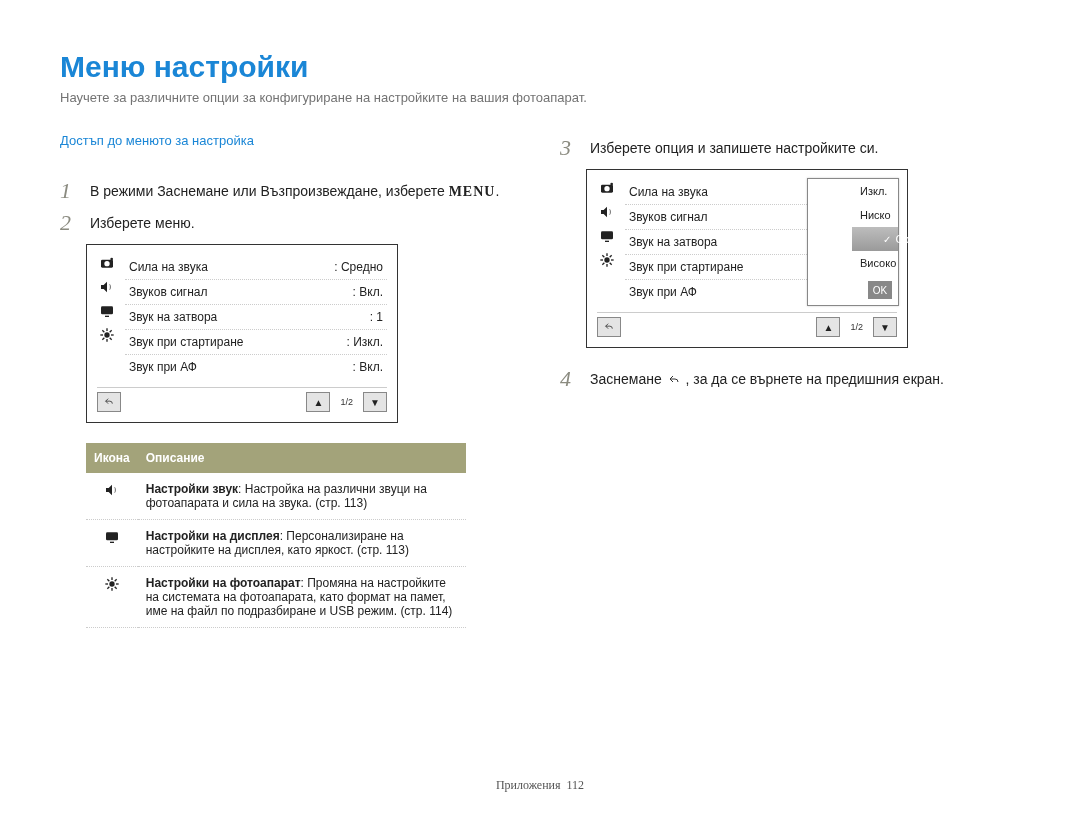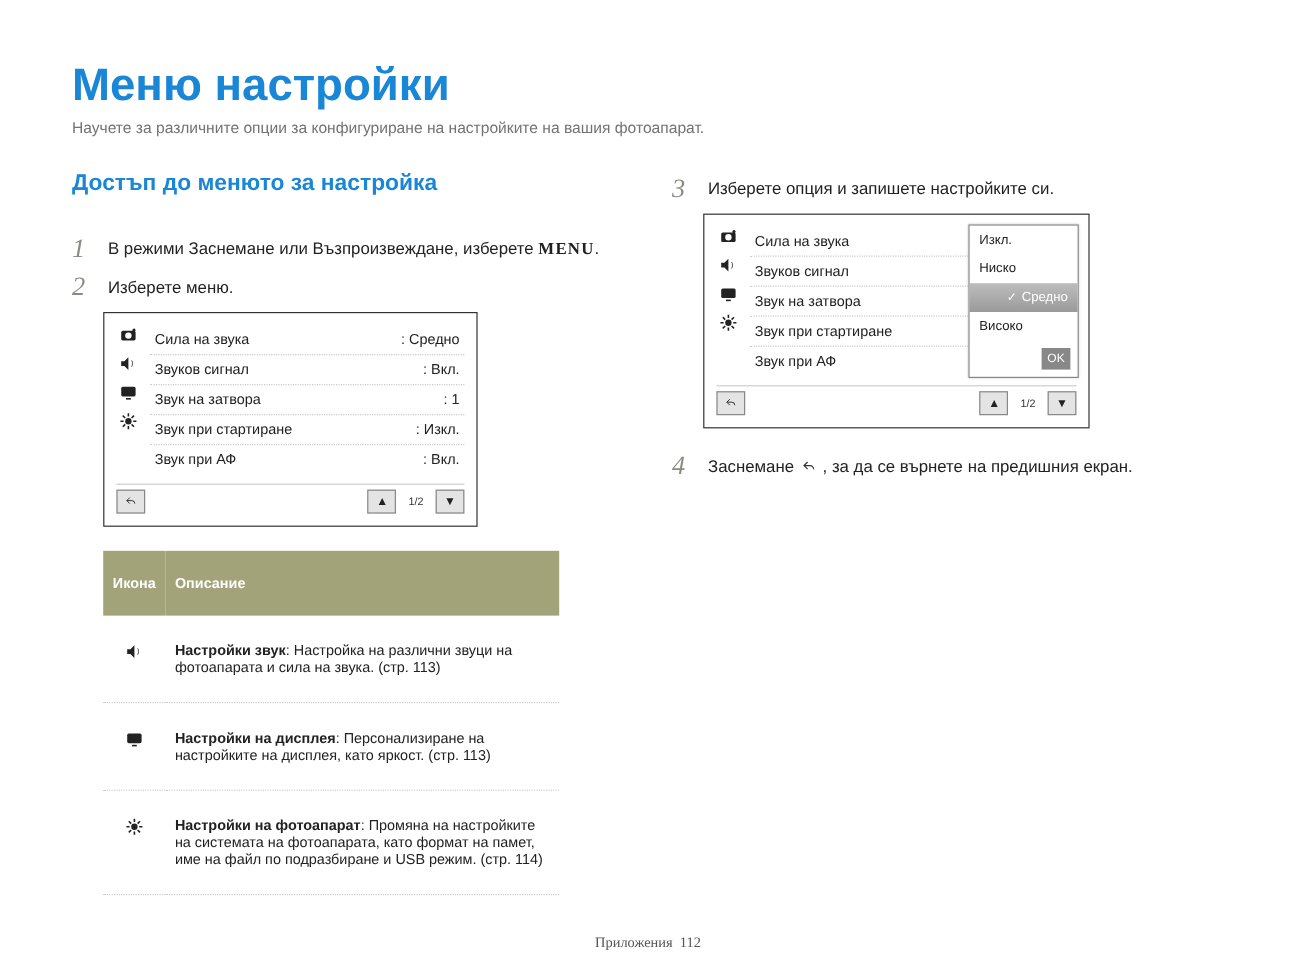--- a/index.html
+++ b/index.html
@@ -1,21 +1,21 @@
 <!DOCTYPE html>
 <html><head>
 <meta charset="utf-8">
 <style>
   html, body { margin:0; padding:0; font-family: Arial, Helvetica, sans-serif; background:#fff; color:#222; }
   .page { width:1080px; height:815px; padding:50px 60px 30px 60px; box-sizing:border-box; position:relative; }
-  h1.title { color:#1a86d6; font-size:38px; font-weight:700; margin:0 0 6px 0; }
+  h1.title { color:#1a86d6; font-size:30px; font-weight:700; margin:0 0 6px 0; }
   .intro { font-size:13px; color:#737373; margin-bottom:28px; }
   .columns { display:flex; gap:40px; }
   .col { width:480px; }
-  h2.subtitle { color:#1a86d6; font-size:19px; font-weight:700; margin:0 0 32px 0; }
+  h2.subtitle { color:#1a86d6; font-size:13px; font-weight:400; margin:0 0 32px 0; }
 
   .step { display:flex; margin:10px 0 10px 0; font-size:14px; }
   .step .num { color:#8b8b80; font-size:22px; font-family:serif; font-style:italic; width:22px; margin-right:8px; line-height:1; }
   .step .body { flex:1; padding-top:3px; }
 
   .menu-word { font-family:serif; font-weight:700; letter-spacing:1px; }
 
   
   .cam-box { border:1px solid #333; padding:10px; width:290px; margin:8px 0 20px 26px; }
   .cam-inner { display:flex; }
@@ -26,29 +26,29 @@
   .cam-row .label { }
   .cam-row .val { }
   .cam-nav { display:flex; gap:10px; align-items:center; margin-top:8px; border-top:1px solid #ccc; padding-top:4px; }
   .nav-btn { width:22px; height:18px; border:1px solid #888; background:#e4e4e4; display:flex; align-items:center; justify-content:center; font-size:10px; }
   .nav-page { font-size:9px; color:#333; }
   .spacer { flex:1; }
 
   
   .cam-box2 { border:1px solid #333; padding:10px; width:300px; margin:8px 0 20px 26px; position:relative; }
   .popup { position:absolute; right:8px; top:8px; width:90px; background:#fff; border:1px solid #888; box-shadow:0 0 2px rgba(0,0,0,.2); }
-  .popup .opt { font-size:11px; padding:6px 8px; }
+  .popup .opt { font-size:11px; padding:6px 8px;margin-left:44px; }
   .popup .opt.selected { background:linear-gradient(#bdbdbd,#9a9a9a); color:#fff;padding-left:31px; }
   .popup .opt.selected::before { content:"✓"; margin-right:4px; font-size:10px; }
   .popup .ok { margin:6px; width:24px; height:18px; background:#888; color:#fff; font-size:10px; display:flex; align-items:center; justify-content:center; margin-left:auto; }
 
   
   table.icon-table { border-collapse:collapse; width:380px; margin-left:26px; font-size:12px; }
-  table.icon-table th { background:#a3a37a; color:#fff; font-weight:700; text-align:left; padding:20px 8px; }
-  table.icon-table td { padding:22px 8px; vertical-align:top; border-bottom:1px dotted #ccc; }
+  table.icon-table th { background:#a3a37a; color:#fff; font-weight:700; text-align:left; padding:8px 8px; }
+  table.icon-table td { padding:9px 8px; vertical-align:top; border-bottom:1px dotted #ccc; }
   table.icon-table td.icon-cell { width:30px; text-align:center; }
 
   .footer { position:absolute; bottom:22px; left:0; right:0; text-align:center; font-size:12px; color:#555;font-family:Liberation Serif, serif; }
 
   
   .ico { width:16px; height:16px; display:inline-block; }
 </style>
 </head>
 <body>
 

